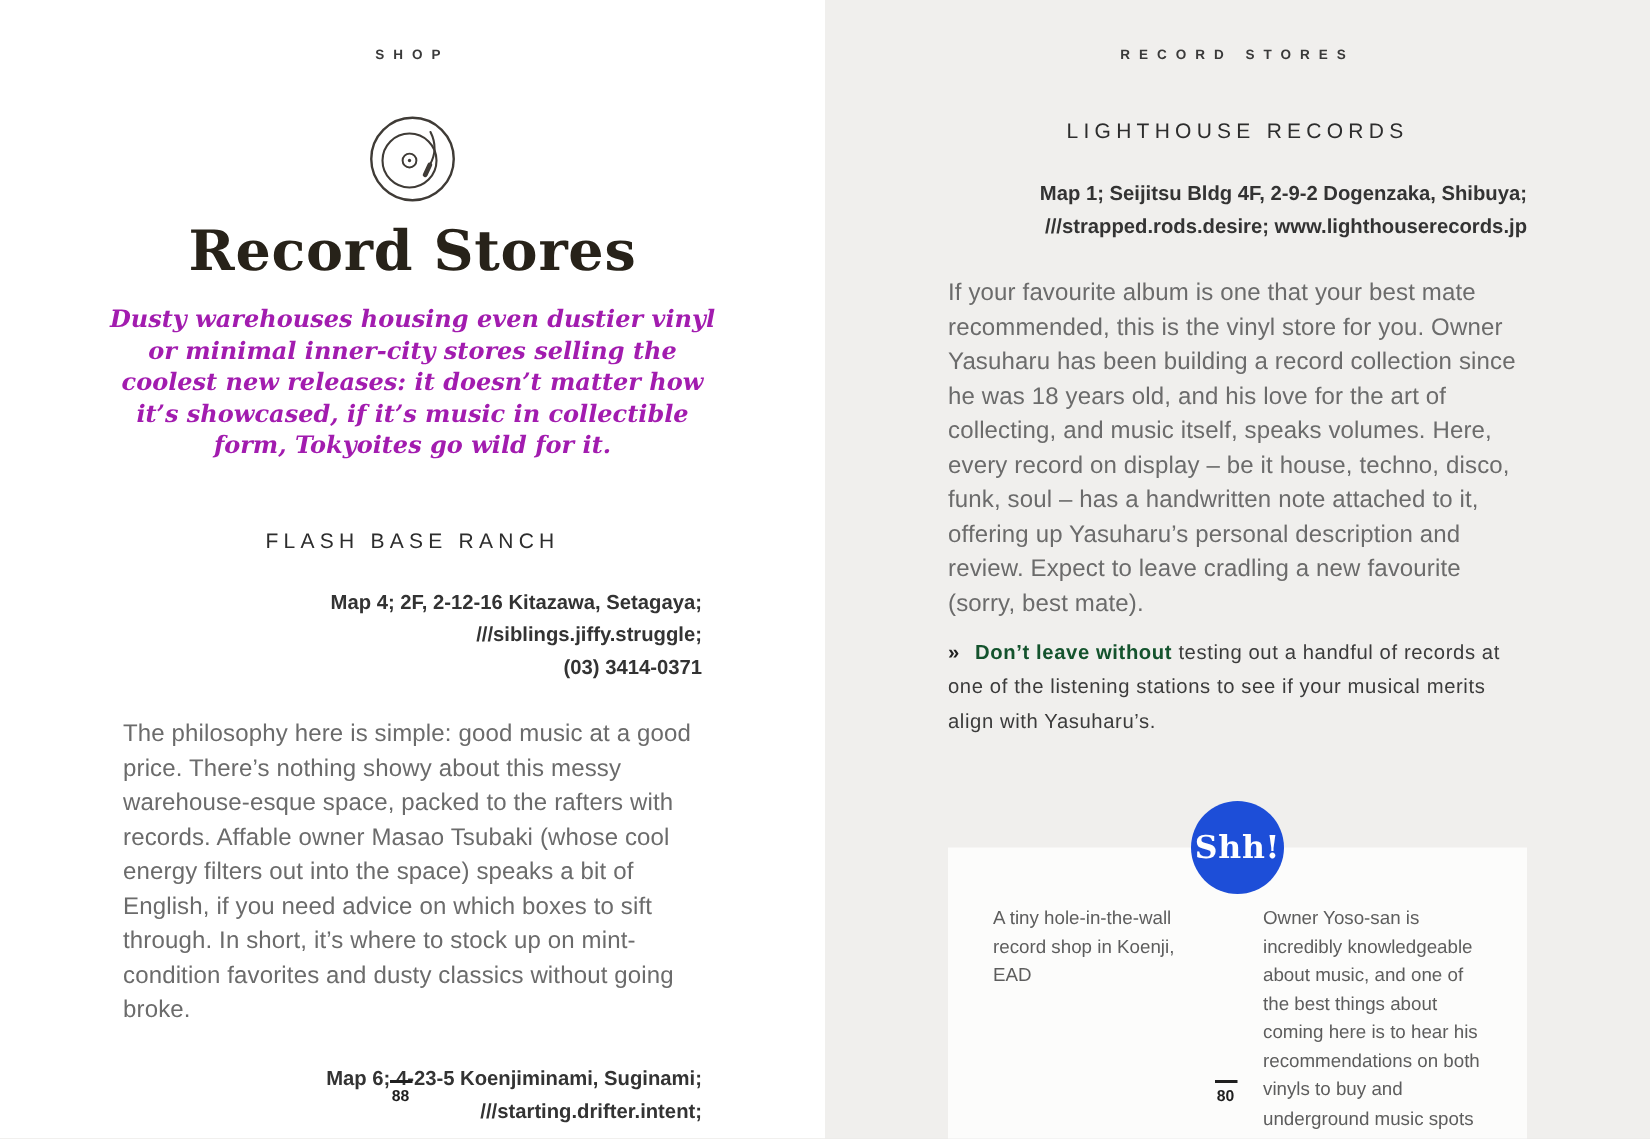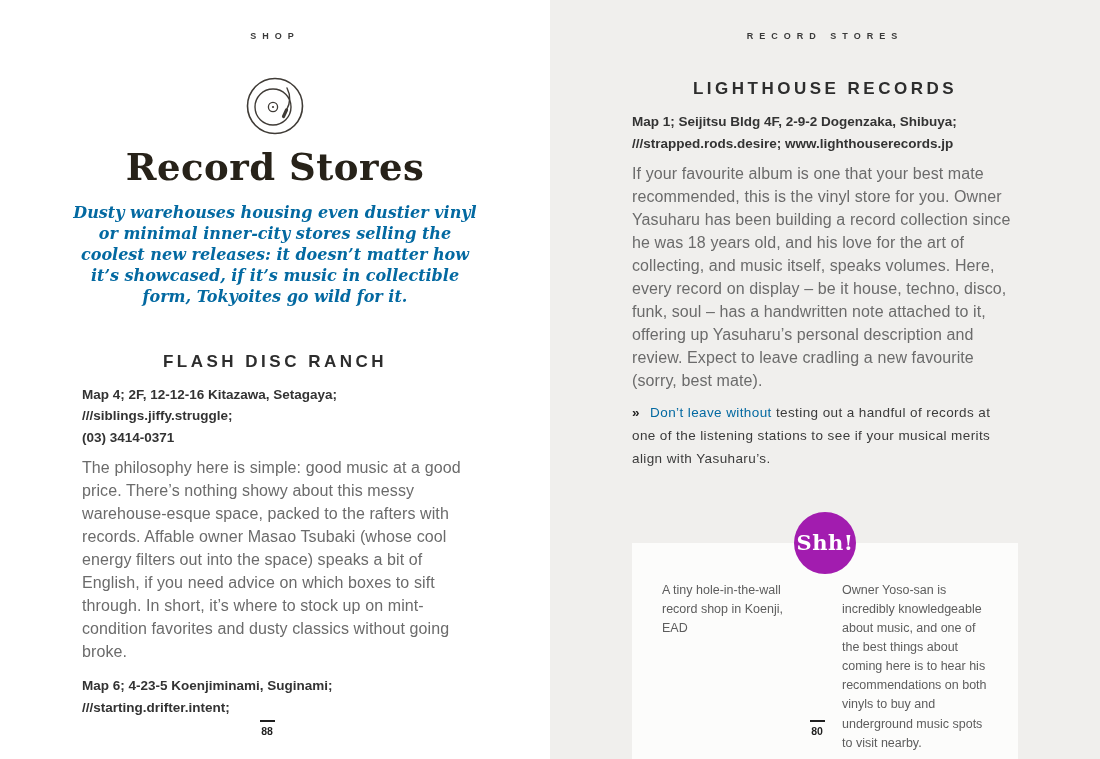--- a/index.html
+++ b/index.html
@@ -47,76 +47,76 @@
 
   .intro {
     margin:13px auto 0;
     width:408px;
     font-family:"DejaVu Serif", serif;
     font-style:italic;
     font-weight:700;
     font-size:16px;
     line-height:1.32;
     text-align:center;
-    color:#0369a1;
+    color:#a21caf;
   }
 
   .store-heading {
     margin-top:44px;
     text-align:center;
-    font-size:17px;
-    font-weight:700;
+    font-size:14px;
+    font-weight:400;
     letter-spacing:3.5px;
     color:#2d2d2d;
     white-space:nowrap;
   }
   .store-heading.first-right { margin-top:38px; }
 
   .address {
-    margin-top:12px;
-    text-align:left;
+    margin-top:23px;
+    text-align:right;
     font-size:13.5px;
     font-weight:700;
     line-height:1.62;
     color:#333333;
   }
 
   .body-text {
-    margin-top:7px;
+    margin-top:22px;
     font-size:16px;
     line-height:1.44;
     color:#6b6b6b;
     letter-spacing:0.1px;
   }
   .body-text.continuation { margin-top:47px; }
 
   .tip {
     margin-top:9px;
     font-size:13.5px;
     line-height:1.72;
     color:#3b3b3b;
     letter-spacing:0.4px;
   }
   .tip .tip-marker { font-weight:700; color:#222; margin-right:6px; }
-  .tip .tip-bold   { font-weight:400; color:#0369a1; }
+  .tip .tip-bold   { font-weight:700; color:#14532d; }
 
   .callout {
     position:relative;
     margin-top:72px;
     background:#fcfcfb;
     padding:32px 30px 26px;
     box-sizing:border-box;
   }
   .badge {
     position:absolute;
     top:-31px; left:50%;
     transform:translateX(-50%);
     width:62px; height:62px;
     border-radius:50%;
-    background:#a21caf;
+    background:#1d4ed8;
     color:#ffffff;
     display:flex; align-items:center; justify-content:center;
     font-family:"DejaVu Serif", serif;
     font-weight:700;
     font-size:21px;
     letter-spacing:0.5px;
   }
   .callout-cols { display:flex; gap:34px; margin-top:6px; }
   .callout-col {
     flex:1;
@@ -160,23 +160,23 @@
         <path d="M43 13 C 46.5 20, 46.5 28, 42.5 35" stroke="#3f3b36" stroke-width="1.4" stroke-linecap="round"></path>
         <path d="M42.5 35 L 39.5 41.5" stroke="#3f3b36" stroke-width="3.2" stroke-linecap="round"></path>
       </svg>
     </div>
 
     <div class="title">Record Stores</div>
 
     <div class="intro">Dusty warehouses housing even dustier vinyl or minimal inner-city stores selling the coolest new releases: it doesn’t matter how it’s showcased, if it’s music in collectible form, Tokyoites go wild for it.</div>
 
     <div class="content">
-      <div class="store-heading">FLASH DISC RANCH</div>
+      <div class="store-heading">FLASH BASE RANCH</div>
       <div class="address">
-        <div>Map 4; 2F, 12-12-16 Kitazawa, Setagaya; ///siblings.jiffy.struggle;</div>
+        <div>Map 4; 2F, 2-12-16 Kitazawa, Setagaya; ///siblings.jiffy.struggle;</div>
         <div>(03) 3414-0371</div>
       </div>
       <div class="body-text">The philosophy here is simple: good music at a good price. There’s nothing showy about this messy warehouse-esque space, packed to the rafters with records. Affable owner Masao Tsubaki (whose cool energy filters out into the space) speaks a bit of English, if you need advice on which boxes to sift through. In short, it’s where to stock up on mint-condition favorites and dusty classics without going broke.</div>
 
       <div class="address">
         <div>Map 6; 4-23-5 Koenjiminami, Suginami; ///starting.drifter.intent;</div>
 
       </div>
 
     </div>

